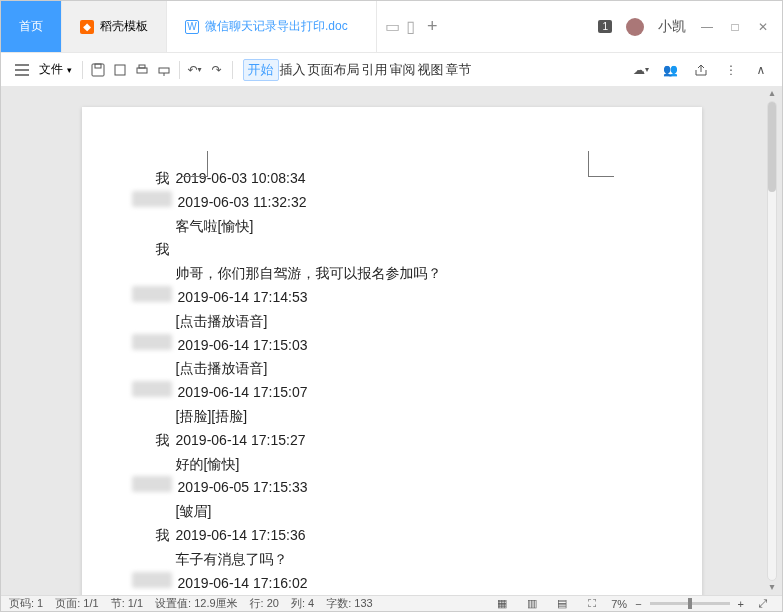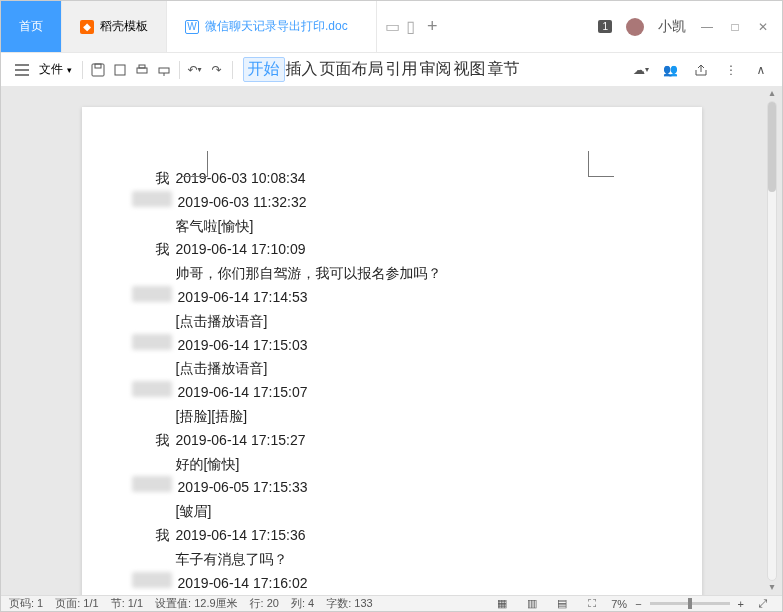--- a/index.html
+++ b/index.html
@@ -15,21 +15,21 @@
 .winctrl { display: flex; align-items: center; gap: 14px; padding: 0 12px; }
 .badge { background: #555; color: #fff; font-size: 10px; padding: 1px 4px; border-radius: 2px; }
 .avatar { width: 18px; height: 18px; border-radius: 50%; background: #a77; }
 .username { font-size: 14px; color: #555; }
 .winbtn { width: 14px; color: #888; font-size: 12px; cursor: pointer; text-align: center; }
 .menubar { height: 34px; background: #fff; display: flex; align-items: center; padding: 0 10px; border-bottom: 1px solid #e8e8e8; font-size: 12px; }
 .menu-file { display: flex; align-items: center; gap: 4px; cursor: pointer; padding: 2px 6px; }
 .sep { width: 1px; height: 18px; background: #ddd; margin: 0 4px; }
 .iconbtn { width: 22px; height: 22px; display: flex; align-items: center; justify-content: center; cursor: pointer; color: #555; border-radius: 3px; }
 .ribbon-tabs { display: flex; margin-left: 6px; }
-.ribbon-tab { padding: 2px 1px; font-size: 16px; cursor: pointer; color: #333; }
+.ribbon-tab { padding: 2px 1px; font-size: 13px; cursor: pointer; color: #333; }
 .ribbon-tab.active { color: #409eff; background: #e8f3ff; border: 1px solid #a8d0ff; border-radius: 2px; padding: 1px 4px; }
 .menubar-right { margin-left: auto; display: flex; align-items: center; gap: 8px; }
 .canvas-wrap { flex: 1; background: #e8e8e8; position: relative; overflow: hidden; display: flex; justify-content: center; padding-top: 20px; }
 .page { width: 620px; height: 560px; background: #fff; box-shadow: 0 1px 4px rgba(0,0,0,.15); padding: 60px 60px 0 50px; font-size: 14px; line-height: 1.7; color: #222; position: relative; }
 .corner-tl, .corner-tr { position: absolute; width: 26px; height: 26px; border: 1px solid #777; }
 .corner-tl { top: 44px; left: 100px; border-right: none; border-bottom: none; transform: rotate(180deg); }
 .corner-tr { top: 44px; right: 88px; border-left: none; border-bottom: none; transform: rotate(180deg); }
 .chat-row { display: flex; align-items: baseline; }
 .chat-row .sender { width: 38px; text-align: right; margin-right: 6px; }
 .chat-row .sender.blur { background: #ddd; height: 16px; width: 40px; filter: blur(2px); border-radius: 2px; }
@@ -146,21 +146,20 @@
           <span class="sender">我</span>
           <span>2019-06-03 10:08:34</span>
         </div>
         <div class="chat-row">
           <span class="sender blur"></span>
           <span>2019-06-03 11:32:32</span>
         </div>
         <div class="chat-text">客气啦[愉快]</div>
         <div class="chat-row">
           <span class="sender">我</span>
-          <span>2019-06-14 17:10:09</span>
         </div>
         <div class="chat-text">帅哥，你们那自驾游，我可以报名参加吗？</div>
         <div class="chat-row">
           <span class="sender blur"></span>
           <span>2019-06-14 17:14:53</span>
         </div>
         <div class="chat-text">[点击播放语音]</div>
         <div class="chat-row">
           <span class="sender blur"></span>
           <span>2019-06-14 17:15:03</span>

